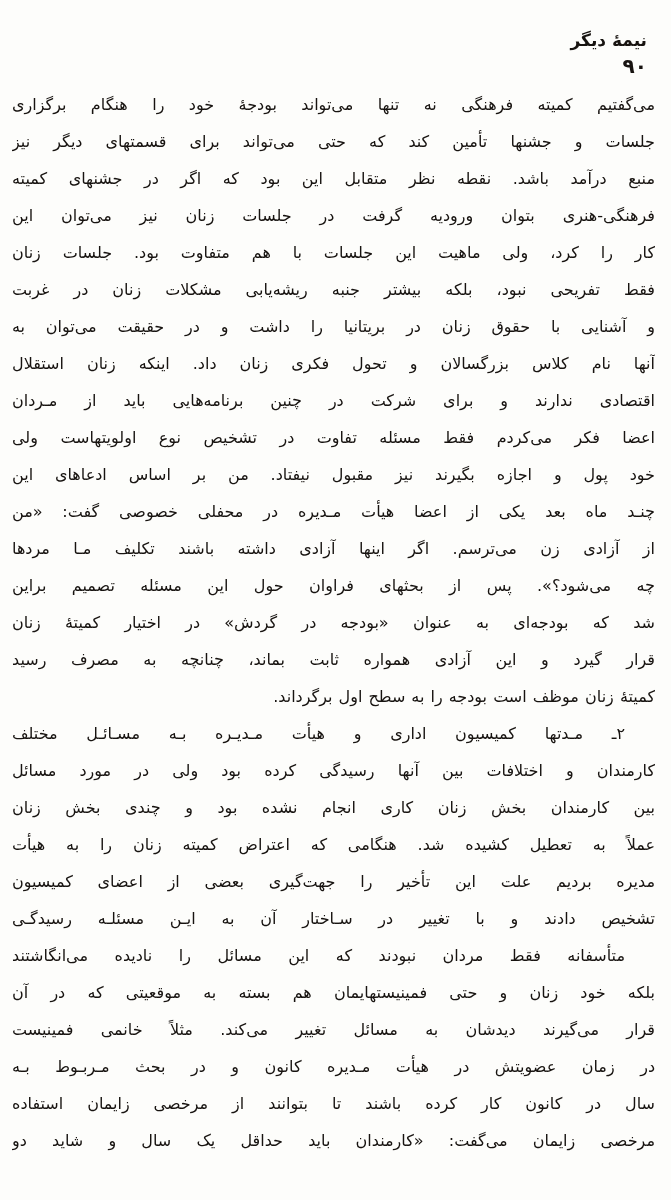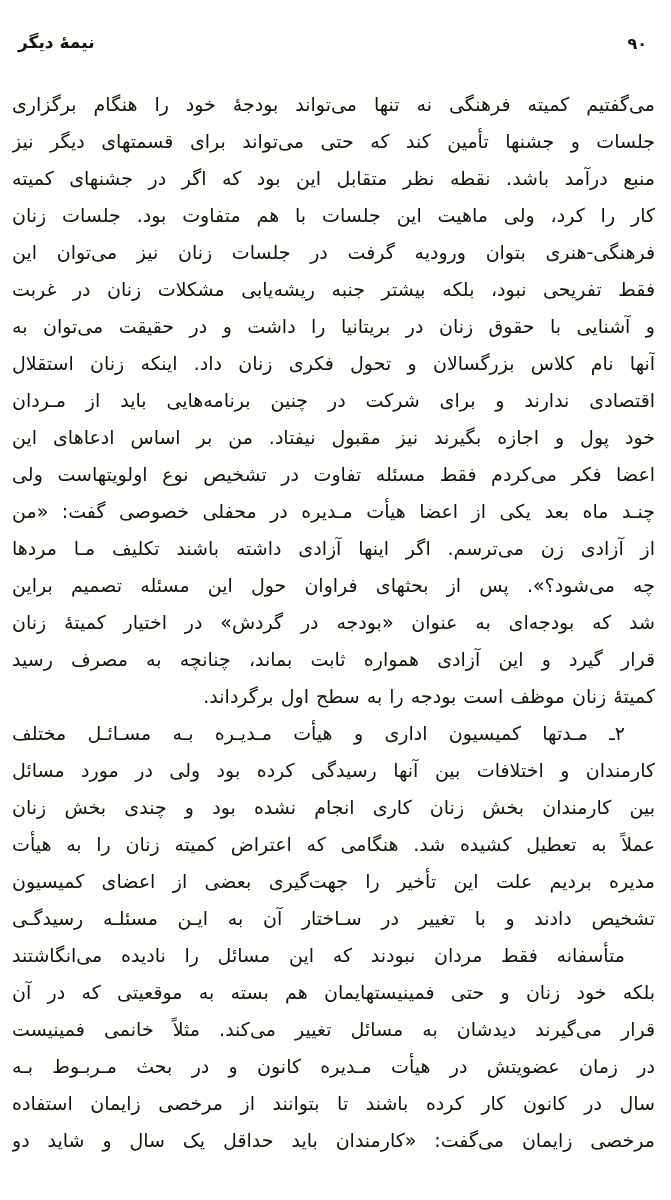--- a/index.html
+++ b/index.html
@@ -10,44 +10,45 @@
     color:#171310;
     overflow:hidden;
   }
   .page{
     position:relative;
     width:671px;height:1200px;
     background:#fdfdfb;
   }
   .header{
     position:absolute;
-    top:30px;left:18px;right:24px;
+    top:30px;left:30px;right:24px;
     display:flex;
     justify-content:space-between;
-    align-items:center;
+    align-items:flex-end;
+    flex-direction:column;
   }
   .journal-title{
     direction:rtl;
     font-size:17px;
     font-weight:bold;
     letter-spacing:0.5px;
   }
   .page-number{
     direction:rtl;
-    font-size:16px;
+    font-size:20px;
     font-weight:bold;
     padding-top:4px;
   }
   .body-text{
     position:absolute;
     top:86px;
     right:16px;
     left:12px;
     direction:rtl;
-    font-size:19px;
+    font-size:16px;
     line-height:37px;
     text-align:justify;
   }
   .line{
     height:37px;
     overflow:hidden;
     text-align:justify;
     text-align-last:justify;
     word-spacing:1px;
   }
@@ -61,28 +62,28 @@
 
   <div class="header">
     <div class="journal-title">نیمهٔ دیگر</div>
     <div class="page-number">۹۰</div>
   </div>
 
   <div class="body-text">
     <div class="line">می‌گفتیم کمیته فرهنگی نه تنها می‌تواند بودجهٔ خود را هنگام برگزاری</div>
     <div class="line">جلسات و جشنها تأمین کند که حتی می‌تواند برای قسمتهای دیگر نیز</div>
     <div class="line">منبع درآمد باشد. نقطه نظر متقابل این بود که اگر در جشنهای کمیته</div>
+    <div class="line">فرهنگی-هنری بتوان ورودیه گرفت در جلسات زنان نیز می‌توان این</div>
     <div class="line">کار را کرد، ولی ماهیت این جلسات با هم متفاوت بود. جلسات زنان</div>
-    <div class="line">فرهنگی-هنری بتوان ورودیه گرفت در جلسات زنان نیز می‌توان این</div>
     <div class="line">فقط تفریحی نبود، بلکه بیشتر جنبه ریشه‌یابی مشکلات زنان در غربت</div>
     <div class="line">و آشنایی با حقوق زنان در بریتانیا را داشت و در حقیقت می‌توان به</div>
     <div class="line">آنها نام کلاس بزرگسالان و تحول فکری زنان داد. اینکه زنان استقلال</div>
     <div class="line">اقتصادی ندارند و برای شرکت در چنین برنامه‌هایی باید از مـردان</div>
+    <div class="line">اعضا فکر می‌کردم فقط مسئله تفاوت در تشخیص نوع اولویتهاست ولی</div>
     <div class="line">خود پول و اجازه بگیرند نیز مقبول نیفتاد. من بر اساس ادعاهای این</div>
-    <div class="line">اعضا فکر می‌کردم فقط مسئله تفاوت در تشخیص نوع اولویتهاست ولی</div>
     <div class="line">چنـد ماه بعد یکی از اعضا هیأت مـدیره در محفلی خصوصی گفت: «من</div>
     <div class="line">از آزادی زن می‌ترسم. اگر اینها آزادی داشته باشند تکلیف مـا مردها</div>
     <div class="line">چه می‌شود؟». پس از بحثهای فراوان حول این مسئله تصمیم براین</div>
     <div class="line">شد که بودجه‌ای به عنوان «بودجه در گردش» در اختیار کمیتهٔ زنان</div>
     <div class="line">قرار گیرد و این آزادی همواره ثابت بماند، چنانچه به مصرف رسید</div>
     <div class="line pend">کمیتهٔ زنان موظف است بودجه را به سطح اول برگرداند.</div>
     <div class="line pstart">۲ـ مـدتها کمیسیون اداری و هیأت مـدیـره بـه مسـائـل مختلف</div>
     <div class="line">کارمندان و اختلافات بین آنها رسیدگی کرده بود ولی در مورد مسائل</div>
     <div class="line">بین کارمندان بخش زنان کاری انجام نشده بود و چندی بخش زنان</div>
     <div class="line">عملاً به تعطیل کشیده شد. هنگامی که اعتراض کمیته زنان را به هیأت</div>

